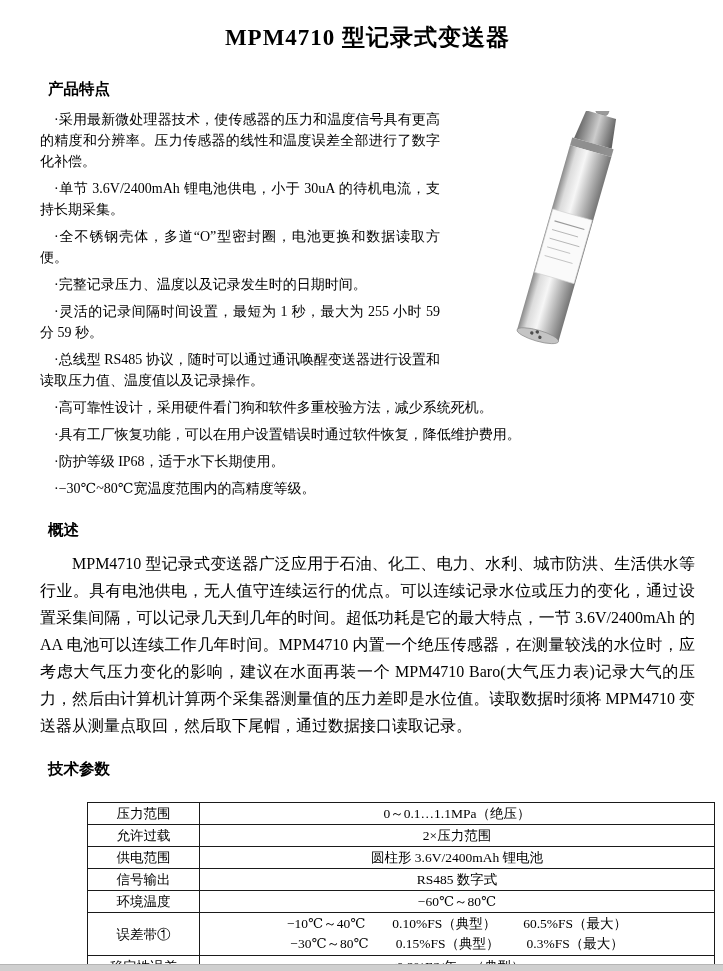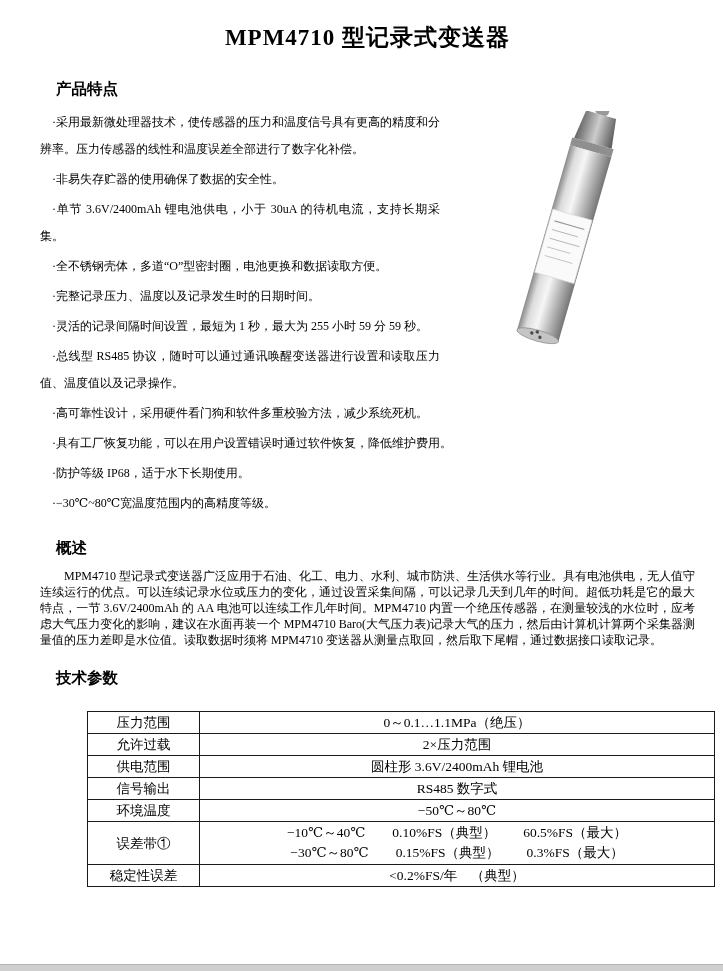--- a/index.html
+++ b/index.html
@@ -17,44 +17,45 @@
     font-size: 23px;
     font-weight: bold;
     letter-spacing: 1px;
     margin: 10px 0 26px 0;
     font-family: "Liberation Serif", "DejaVu Serif", serif;
   }
   h2.sec-heading {
     font-size: 15.5px;
     font-weight: bold;
     font-family: "Liberation Sans", "DejaVu Sans", sans-serif;
-    margin: 12px 0 9px 16px;
+    margin: 12px 0 9px 8px;
   }
   .features-sec h2 { margin-top: 2px; }
 
   .photo-float {
     float: right;
     width: 245px;
     height: 235px;
     margin: 2px 0 6px 10px;
     overflow: hidden;
   }
 
   .feature-item {
-    font-size: 12px;
-    line-height: 27px;
+    font-size: 14px;
+    line-height: 21px;
     text-align: justify;
     text-indent: 1em;
     margin-bottom: 3px;
+    margin-top: 6px;
   }
 
   .overview-sec { clear: both; padding-top: 6px; }
   .overview-text {
-    font-size: 12px;
-    line-height: 16px;
+    font-size: 16px;
+    line-height: 27px;
     text-align: justify;
     text-indent: 2em;
   }
 
   .specs-sec { padding-top: 8px; }
   table.specs {
     border-collapse: collapse;
     margin: 22px 0 16px 47px;
     width: 628px;
     font-size: 13.5px;
@@ -120,21 +121,20 @@
           <ellipse cx="118.5" cy="230" rx="21.5" ry="5.5" fill="#c4c4c4" stroke="#8a8a8a" stroke-width="0.7"></ellipse>
           <circle cx="112" cy="229" r="1.7" fill="#4d4d4d"></circle>
           <circle cx="121" cy="231" r="1.7" fill="#4d4d4d"></circle>
           <circle cx="117" cy="226.5" r="1.7" fill="#4d4d4d"></circle>
         </g>
       </svg>
     </div>
 
     <div class="features-list">
       <p class="feature-item">·采用最新微处理器技术，使传感器的压力和温度信号具有更高的精度和分辨率。压力传感器的线性和温度误差全部进行了数字化补偿。</p>
-      <p class="feature-item">·非易失存贮器的使用确保了数据的安全性。</p>
       <p class="feature-item">·单节 3.6V/2400mAh 锂电池供电，小于 30uA 的待机电流，支持长期采集。</p>
       <p class="feature-item">·全不锈钢壳体，多道“O”型密封圈，电池更换和数据读取方便。</p>
       <p class="feature-item">·完整记录压力、温度以及记录发生时的日期时间。</p>
       <p class="feature-item">·灵活的记录间隔时间设置，最短为 1 秒，最大为 255 小时 59 分 59 秒。</p>
       <p class="feature-item">·总线型 RS485 协议，随时可以通过通讯唤醒变送器进行设置和读取压力值、温度值以及记录操作。</p>
       <p class="feature-item">·高可靠性设计，采用硬件看门狗和软件多重校验方法，减少系统死机。</p>
       <p class="feature-item">·具有工厂恢复功能，可以在用户设置错误时通过软件恢复，降低维护费用。</p>
       <p class="feature-item">·防护等级 IP68，适于水下长期使用。</p>
       <p class="feature-item">·−30℃~80℃宽温度范围内的高精度等级。</p>
     </div>
@@ -161,21 +161,21 @@
       <tr>
         <td class="spec-label">供电范围</td>
         <td>圆柱形 3.6V/2400mAh 锂电池</td>
       </tr>
       <tr>
         <td class="spec-label">信号输出</td>
         <td>RS485 数字式</td>
       </tr>
       <tr>
         <td class="spec-label">环境温度</td>
-        <td>−50℃～80℃</td>
+        <td>−60℃～80℃</td>
       </tr>
       <tr>
         <td class="spec-label">误差带①</td>
         <td>
           <div class="errline">−10℃～40℃　　0.10%FS（典型）　　60.5%FS（最大）</div>
           <div class="errline">−30℃～80℃　　0.15%FS（典型）　　0.3%FS（最大）</div>
         </td>
       </tr>
       <tr>
         <td class="spec-label">稳定性误差</td>

